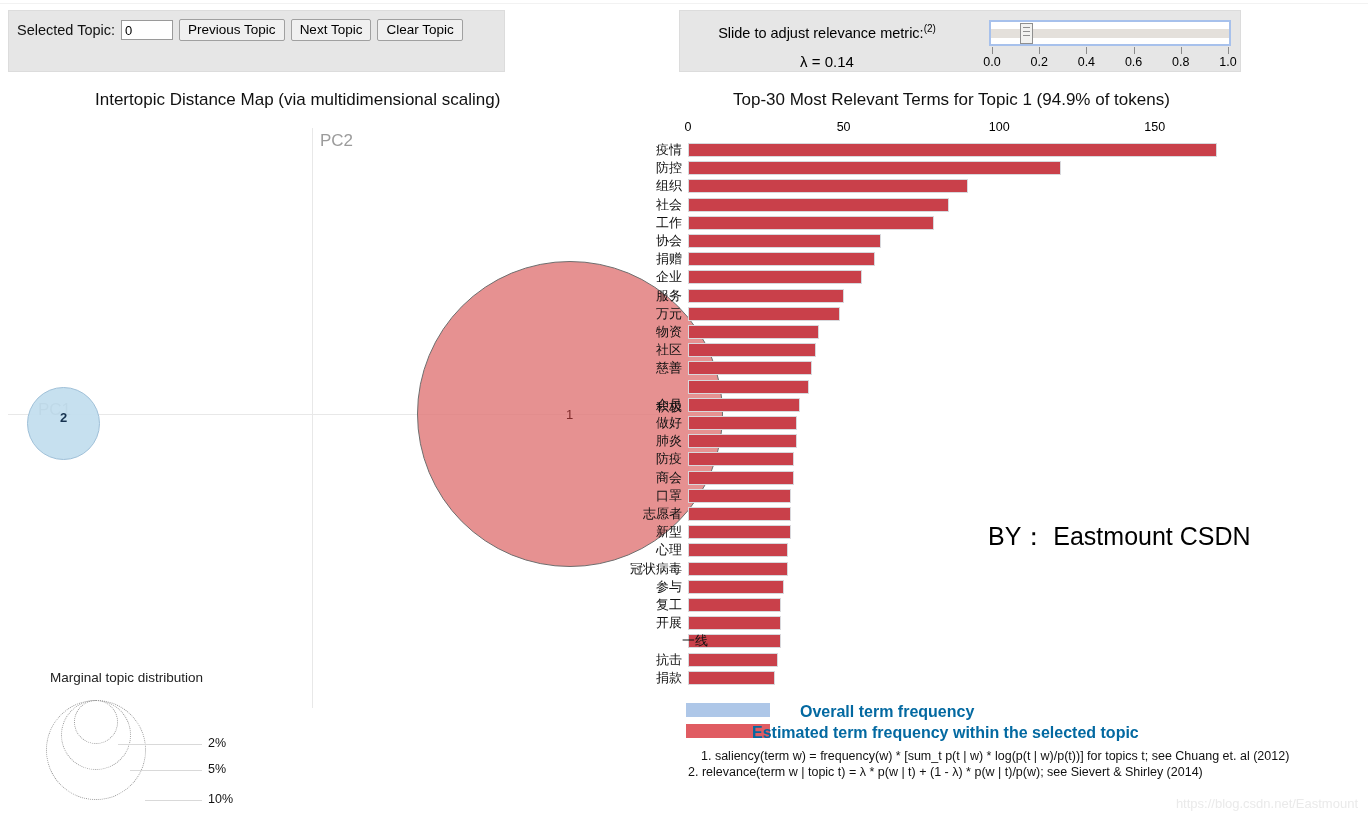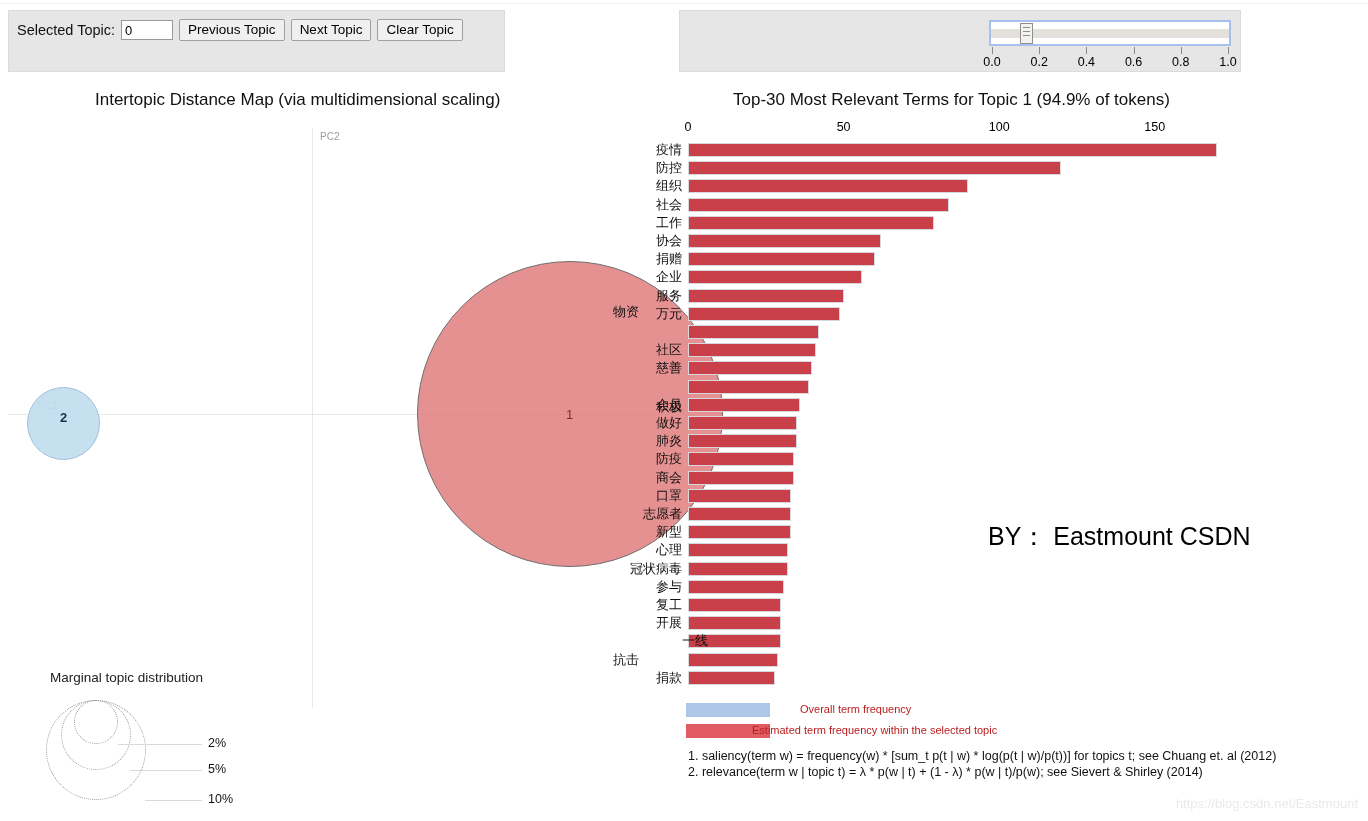--- a/index.html
+++ b/index.html
@@ -175,21 +175,21 @@
     height: 580px;
   }
   .axis-line {
     position: absolute;
     background: #e8e8e8;
   }
   #axis-v { left: 312px; top: 18px; width: 1px; height: 580px; }
   #axis-h { left: 8px; top: 304px; width: 660px; height: 1px; }
   .axis-cap {
     position: absolute;
-    font-size: 10px;
+    font-size: 17px;
     color: #9b9b9b;
     white-space: nowrap;
   }
   #cap-pc2 { left: 320px; top: 21px; }
   #cap-pc1 { left: 38px; top: 290px; }
 
   .topic-circle {
     position: absolute;
     border-radius: 50%;
     box-sizing: border-box;
@@ -294,34 +294,35 @@
   
   .legend-swatch {
     position: absolute;
     width: 84px;
     height: 14px;
   }
   #sw-overall  { left: 686px; top: 703px; background: #aec7e8; }
   #sw-estimate { left: 686px; top: 724px; background: #e05c62; }
   .legend-text {
     position: absolute;
-    font-size: 11px;
-    color: #b91c1c;
-    white-space: nowrap;
+    font-size: 16px;
+    color: #0369a1;
+    white-space: nowrap;
+    font-weight: bold;
   }
   #lt-overall  { left: 800px; top: 703px; }
   #lt-estimate { left: 752px; top: 724px; }
   .footnote {
     position: absolute;
     left: 688px;
     font-size: 12.5px;
     color: #111;
     white-space: nowrap;
   }
-  #fn-1 { top: 749px; }
+  #fn-1 { top: 749px; margin-left: 13px; }
   #fn-2 { top: 765px; }
 
   #byline {
     position: absolute;
     left: 988px;
     top: 520px;
     font-size: 25px;
     color: #000;
     white-space: nowrap;
   }
@@ -349,20 +350,24 @@
   <div class="topic-row">
     <span class="topic-label">Selected Topic:</span>
     <input class="topic-input" type="text" value="0" style="">
     <button class="btn">Previous Topic</button>
     <button class="btn">Next Topic</button>
     <button class="btn">Clear Topic</button>
   </div>
 </div>
 
 <div class="panel" id="lambda-panel">
+  <div class="lam-text-wrap">
+    <div class="lam-line1"><span>Slide to adjust relevance metric:</span><span class="lam-sup">(2)</span></div>
+    <div class="lam-line2">λ = 0.14</div>
+  </div>
 
   <div class="slider-track">
     <div class="slider-inner"></div>
     <div class="slider-thumb">
       <i></i>
         <i></i>
         <i></i>
     </div>
   </div>
   <div class="slider-ticks" id="slider-ticks">
@@ -442,21 +447,21 @@
     <div class="bar-rect" style="left: 688px; top: 270.4px; width: 174.272px; height: 14px;"></div>
     <div class="bar-row-label" style="left: 570px; width: 112px; top: 277.4px;">企业</div>
     <div class="bar-rect-overall" style="left: 688px; top: 288.6px; width: 155.6px; height: 14px;"></div>
     <div class="bar-rect" style="left: 688px; top: 288.6px; width: 155.6px; height: 14px;"></div>
     <div class="bar-row-label" style="left: 570px; width: 112px; top: 295.6px;">服务</div>
     <div class="bar-rect-overall" style="left: 688px; top: 306.8px; width: 152.488px; height: 14px;"></div>
     <div class="bar-rect" style="left: 688px; top: 306.8px; width: 152.488px; height: 14px;"></div>
     <div class="bar-row-label" style="left: 570px; width: 112px; top: 313.8px;">万元</div>
     <div class="bar-rect-overall" style="left: 688px; top: 325px; width: 130.704px; height: 14px;"></div>
     <div class="bar-rect" style="left: 688px; top: 325px; width: 130.704px; height: 14px;"></div>
-    <div class="bar-row-label" style="left: 570px; width: 112px; top: 312px; text-align: center;">物资</div>
+    <div class="bar-row-label" style="left: 570px; width: 112px; top: 332px;">物资</div>
     <div class="bar-rect-overall" style="left: 688px; top: 343.2px; width: 127.592px; height: 14px;"></div>
     <div class="bar-rect" style="left: 688px; top: 343.2px; width: 127.592px; height: 14px;"></div>
     <div class="bar-row-label" style="left: 570px; width: 112px; top: 350.2px;">社区</div>
     <div class="bar-rect-overall" style="left: 688px; top: 361.4px; width: 124.48px; height: 14px;"></div>
     <div class="bar-rect" style="left: 688px; top: 361.4px; width: 124.48px; height: 14px;"></div>
     <div class="bar-row-label" style="left: 570px; width: 112px; top: 368.4px;">慈善</div>
     <div class="bar-rect-overall" style="left: 688px; top: 379.6px; width: 121.368px; height: 14px;"></div>
     <div class="bar-rect" style="left: 688px; top: 379.6px; width: 121.368px; height: 14px;"></div>
     <div class="bar-row-label" style="left: 570px; width: 112px; top: 407px;">积极</div>
     <div class="bar-rect-overall" style="left: 688px; top: 397.8px; width: 112.032px; height: 14px;"></div>
@@ -496,21 +501,21 @@
     <div class="bar-rect" style="left: 688px; top: 598px; width: 93.36px; height: 14px;"></div>
     <div class="bar-row-label" style="left: 570px; width: 112px; top: 605px;">复工</div>
     <div class="bar-rect-overall" style="left: 688px; top: 616.2px; width: 93.36px; height: 14px;"></div>
     <div class="bar-rect" style="left: 688px; top: 616.2px; width: 93.36px; height: 14px;"></div>
     <div class="bar-row-label" style="left: 570px; width: 112px; top: 623.2px;">开展</div>
     <div class="bar-rect-overall" style="left: 688px; top: 634.4px; width: 93.36px; height: 14px;"></div>
     <div class="bar-rect" style="left: 688px; top: 634.4px; width: 93.36px; height: 14px;"></div>
     <div class="bar-row-label" style="left: 596px; width: 112px; top: 641.4px;">一线</div>
     <div class="bar-rect-overall" style="left: 688px; top: 652.6px; width: 90.248px; height: 14px;"></div>
     <div class="bar-rect" style="left: 688px; top: 652.6px; width: 90.248px; height: 14px;"></div>
-    <div class="bar-row-label" style="left: 570px; width: 112px; top: 659.6px; text-align: center;">抗击</div>
+    <div class="bar-row-label" style="left: 570px; width: 112px; top: 659.6px;">抗击</div>
     <div class="bar-rect-overall" style="left: 688px; top: 670.8px; width: 87.136px; height: 14px;"></div>
     <div class="bar-rect" style="left: 688px; top: 670.8px; width: 87.136px; height: 14px;"></div>
     <div class="bar-row-label" style="left: 570px; width: 112px; top: 677.8px;">捐款</div>
   </div>
 
 <div id="byline">BY： Eastmount CSDN</div>
 
 <div class="legend-swatch" id="sw-overall"></div>
 <div class="legend-text" id="lt-overall">Overall term frequency</div>
 <div class="legend-swatch" id="sw-estimate"></div>

